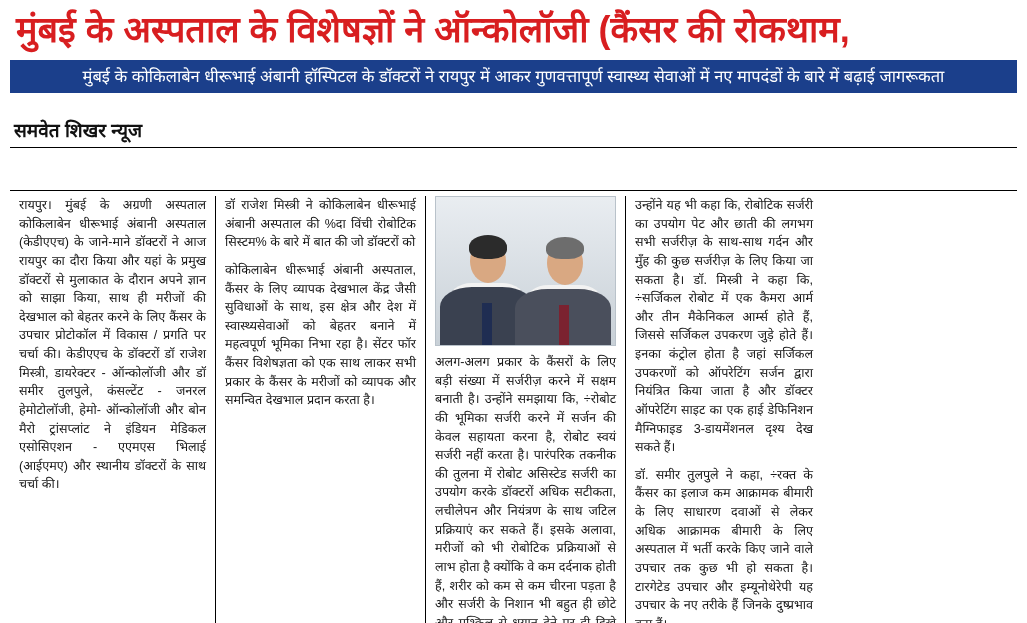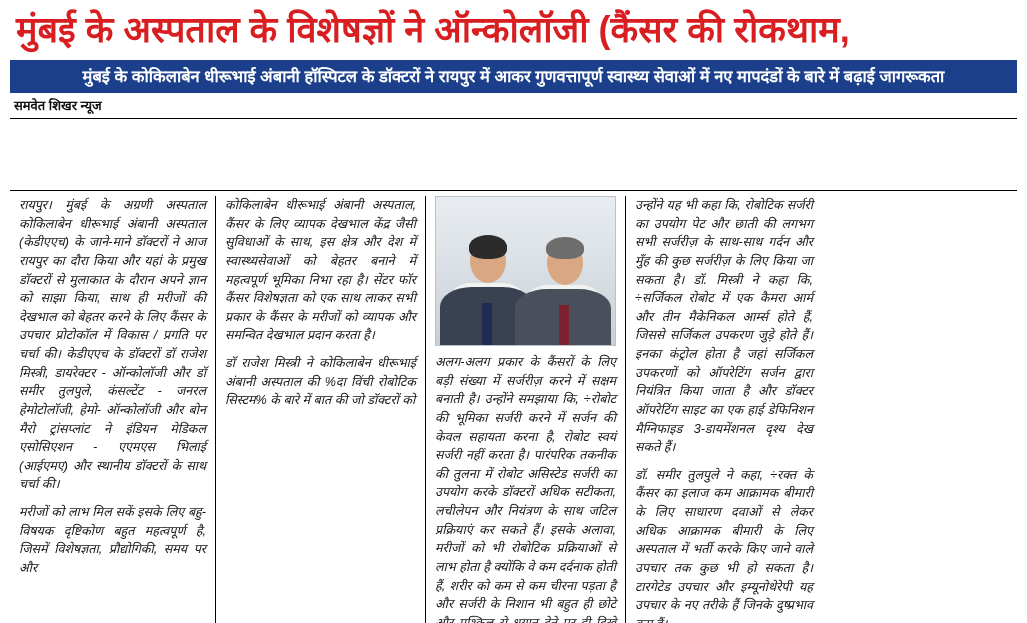--- a/index.html
+++ b/index.html
@@ -26,32 +26,32 @@
     text-align:left;
     padding:2px 2px 0 6px;
     font-family:"Liberation Sans", sans-serif;
   }
   .headline .l2{display:block;}
   
   .subhead{
     margin-top:8px;
     background:#1b3f8b;
     color:#ffffff;
-    font-weight:bold;
+    font-weight:normal;
     font-size:16.5px;
     line-height:1.35;
     padding:5px 10px 6px 10px;
     text-align:center;
     letter-spacing:0px;
   }
   
   .byline{
-    margin-top:3px;
+    margin-top:24px;
     font-weight:bold;
-    font-size:13px;
+    font-size:19px;
     padding-left:4px;
     color:#111;
   }
   .rule{
     border:0;border-top:1px solid #000;
     margin:4px 0 0 0;
   }
   
   .columns{
     position:absolute;
@@ -61,21 +61,20 @@
   }
   .col{
     position:relative;
     box-sizing:border-box;
     font-size:12.6px;
     line-height:1.48;
     text-align:justify;
     color:#151515;
     padding:0 9px;
     border-right:1px solid #000;
-    font-style:italic;
   }
   .col:last-child{border-right:none;}
   .c1{width:206px;}
   .c2{width:210px;}
   .c3{width:200px;}
   .c4{width:196px;}
   .col p{margin:0 0 9px 0;}
   .col p.first{margin-top:0;}
   .topline{
     border-top:1px solid #000;
@@ -143,26 +142,25 @@
 
   <div class="byline">समवेत शिखर न्यूज</div>
   <hr class="rule">
 
   <div class="topline"></div>
 
   <div class="columns">
 
     <div class="col c1">
       <p class="first">रायपुर। मुंबई के अग्रणी अस्पताल कोकिलाबेन धीरूभाई अंबानी अस्पताल (केडीएएच) के जाने-माने डॉक्टरों ने आज रायपुर का दौरा किया और यहां के प्रमुख डॉक्टरों से मुलाकात के दौरान अपने ज्ञान को साझा किया, साथ ही मरीजों की देखभाल को बेहतर करने के लिए कैंसर के उपचार प्रोटोकॉल में विकास / प्रगति पर चर्चा की। केडीएएच के डॉक्टरों डॉ राजेश मिस्त्री, डायरेक्टर - ऑन्कोलॉजी और डॉ समीर तुलपुले, कंसल्टेंट - जनरल हेमोटोलॉजी, हेमो- ऑन्कोलॉजी और बोन मैरो ट्रांसप्लांट ने इंडियन मेडिकल एसोसिएशन - एएमएस भिलाई (आईएमए) और स्थानीय डॉक्टरों के साथ चर्चा की।</p>
-      <p>मरीजों को लाभ मिल सकें इसके लिए बहु-विषयक दृष्टिकोण बहुत महत्वपूर्ण है, जिसमें विशेषज्ञता, प्रौद्योगिकी, समय पर और</p>
     </div>
 
     <div class="col c2">
+      <p>डॉ राजेश मिस्त्री ने कोकिलाबेन धीरूभाई अंबानी अस्पताल की %दा विंची रोबोटिक सिस्टम% के बारे में बात की जो डॉक्टरों को</p>
       <p>कोकिलाबेन धीरूभाई अंबानी अस्पताल, कैंसर के लिए व्यापक देखभाल केंद्र जैसी सुविधाओं के साथ, इस क्षेत्र और देश में स्वास्थ्यसेवाओं को बेहतर बनाने में महत्वपूर्ण भूमिका निभा रहा है। सेंटर फॉर कैंसर विशेषज्ञता को एक साथ लाकर सभी प्रकार के कैंसर के मरीजों को व्यापक और समन्वित देखभाल प्रदान करता है।</p>
-      <p>डॉ राजेश मिस्त्री ने कोकिलाबेन धीरूभाई अंबानी अस्पताल की %दा विंची रोबोटिक सिस्टम% के बारे में बात की जो डॉक्टरों को</p>
     </div>
 
     <div class="col c3">
       <div class="photo">
         <div class="bg"></div>
 
         <div class="person" style="left:4px;width:92px;height:150px;">
           <div class="shirt" style="left:8px;width:78px;height:62px;"></div>
           <div class="body" style="left:0px;width:94px;height:58px;background:#3a4150;"></div>
           <div class="tie" style="left:42px;height:42px;"></div>

